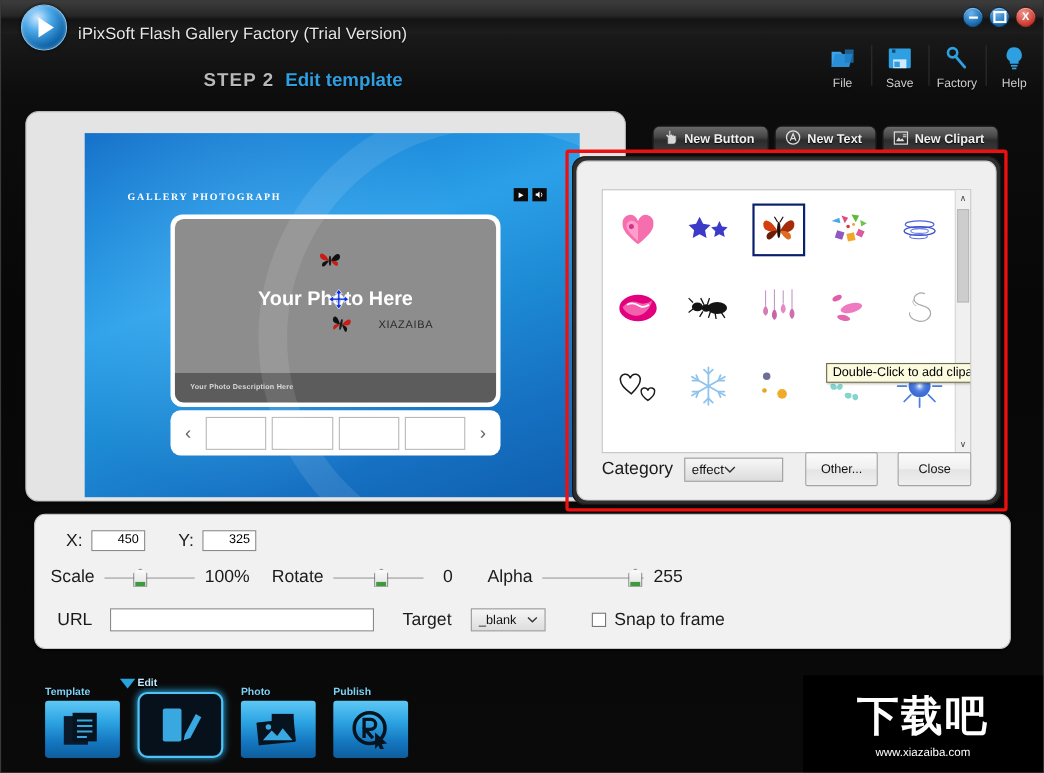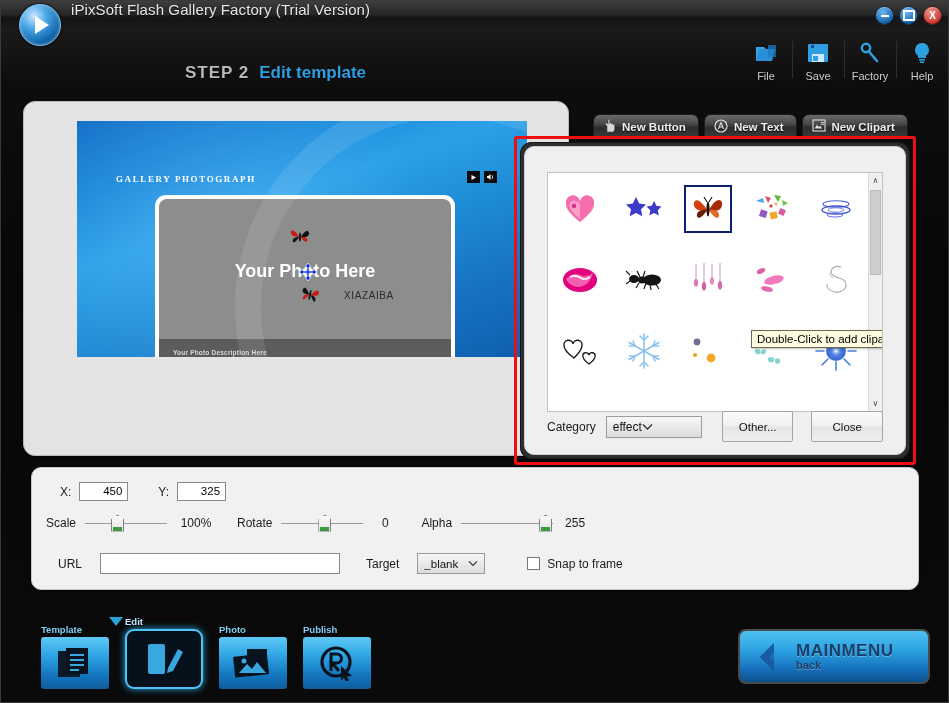--- a/index.html
+++ b/index.html
@@ -24,21 +24,21 @@
     position:absolute; left:18px; top:3px; width:42px; height:42px; border-radius:50%;
     background: radial-gradient(circle at 35% 28%, #cfe8ff 0%, #4aa8e8 32%, #0a5fa5 72%, #063a68 100%);
     box-shadow: 0 0 3px #000, inset 0 0 4px rgba(255,255,255,.4);
     border:1px solid #7fc3ee;
   }
   .logo::after {
     content:""; position:absolute; left:15px; top:11px;
     border-left:14px solid #fff; border-top:9px solid transparent; border-bottom:9px solid transparent;
   }
   .app-title {
-    position:absolute; left:70px; top:0; font-size:15px; color:#e8e8e8;
+    position:absolute; left:70px; top:21px; font-size:15px; color:#e8e8e8;
     text-shadow: 0 1px 1px #000; letter-spacing:.1px;
   }
   .wbtns { position:absolute; right:6px; top:5px; display:flex; gap:5px; }
   .wbtn { width:19px; height:19px; border-radius:50%; position:relative;
           border:1px solid rgba(0,0,0,.6); box-shadow: inset 0 1px 1px rgba(255,255,255,.45); }
   .wbtn.min { background: radial-gradient(circle at 40% 30%, #6db6ef, #1464a8 70%, #0d4274); }
   .wbtn.max { background: radial-gradient(circle at 40% 30%, #6db6ef, #1464a8 70%, #0d4274); }
   .wbtn.close { background: radial-gradient(circle at 40% 30%, #f09a92, #c9362c 70%, #8e1f17); }
   .wbtn span { position:absolute; inset:0; display:flex; align-items:center; justify-content:center;
                color:#fff; font-size:10px; font-weight:bold; line-height:1; }
@@ -62,21 +62,21 @@
   .tb-ico { height:32px; display:flex; align-items:center; justify-content:center; }
   .tb-lbl { font-size:11px; color:#cfcfcf; margin-top:1px; text-shadow:0 1px 1px #000; }
 
   
   .preview-panel {
     position:absolute; left:22px; top:100px; width:546px; height:355px;
     background:#e4e4e4; border-radius:12px; border:1px solid #b9b9b9;
     box-shadow: 0 1px 2px rgba(0,0,0,.6);
   }
   .stage {
-    position:absolute; left:53px; top:19px; width:450px; height:236px; overflow:hidden;
+    position:absolute; left:53px; top:19px; width:450px; height:331px; overflow:hidden;
     background: linear-gradient(160deg,#1570c8 0%, #1a86d8 18%, #2ba0e8 38%, #1d8ad4 58%, #1772c4 78%, #0f5fae 100%);
   }
   .stage::before {
     content:""; position:absolute; left:-60px; top:-80px; width:420px; height:420px; border-radius:50%;
     background: radial-gradient(circle, rgba(120,200,255,.35) 0%, rgba(80,170,240,0) 68%);
   }
   .stage::after {
     content:""; position:absolute; right:-140px; top:-30px; width:380px; height:380px; border-radius:50%;
     border:26px solid rgba(255,255,255,.10); 
   }
@@ -111,21 +111,21 @@
   .nav-arrow { width:22px; text-align:center; color:#666; font-size:17px; line-height:1; position:relative; }
   .thumb { flex:1; height:30px; background:#fff; border:1px solid #b8b8b8; }
 
   
   .props {
     position:absolute; left:30px; top:466px; width:888px; height:123px;
     background:#f1f1f1; border-radius:10px; border:1px solid #c6c6c6;
     box-shadow: 0 1px 2px rgba(0,0,0,.55);
   }
   .row { position:absolute; display:flex; align-items:center; }
-  .lbl { font-size:12px; color:#1b1b1b; }
+  .lbl { font-size:16px; color:#1b1b1b; }
   .num-input {
     width:49px; height:19px; border:1px solid #8a8a8a; background:#fff; text-align:right;
     font-size:11.5px; padding-right:5px; line-height:17px; color:#000;
   }
   .track { width:82px; height:1px; background:#9a9a9a; position:relative; }
   .knob {
     position:absolute; top:-8px; width:13px; height:17px;
     background: linear-gradient(180deg,#fbfbfb,#e2e2e2);
     border:1px solid #7d7d7d;
     clip-path: polygon(50% 0%, 100% 28%, 100% 100%, 0% 100%, 0% 28%);
@@ -715,14 +715,18 @@
           <path d="M22 3 8 17l14 14v-9l-5-5 5-5z" fill="#0e3f77"></path>
           <path d="M22 3 8 17l14 14z" fill="#1a63ad" opacity=".8"></path>
         </svg>
     </div>
     <div class="mm-txt">
       <div class="a">MAINMENU</div>
       <div class="b">back</div>
     </div>
   </div>
 
+  <div class="watermark">
+    <div class="wm-cn">下载吧</div>
+    <div class="wm-url">www.xiazaiba.com</div>
+  </div>
 
 </div>
 
 </body></html>

